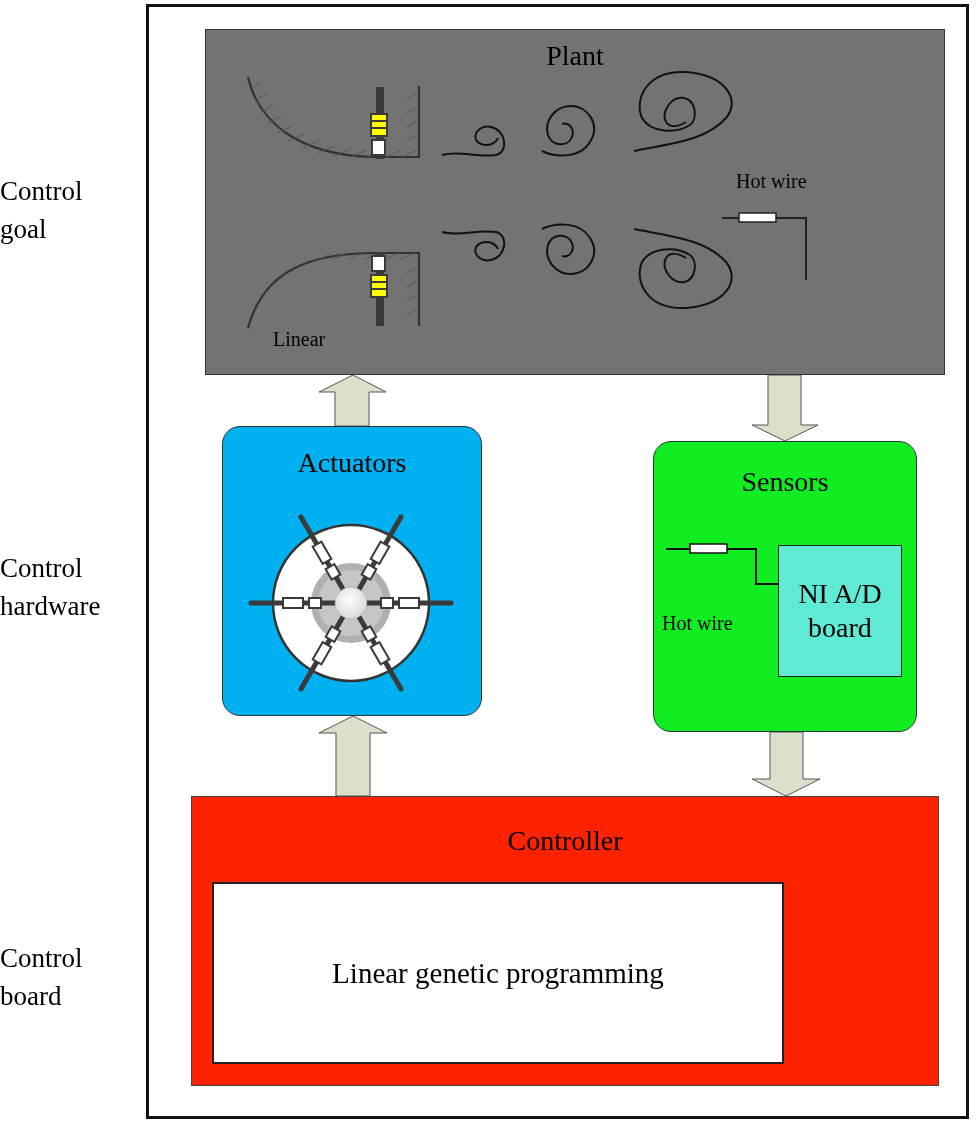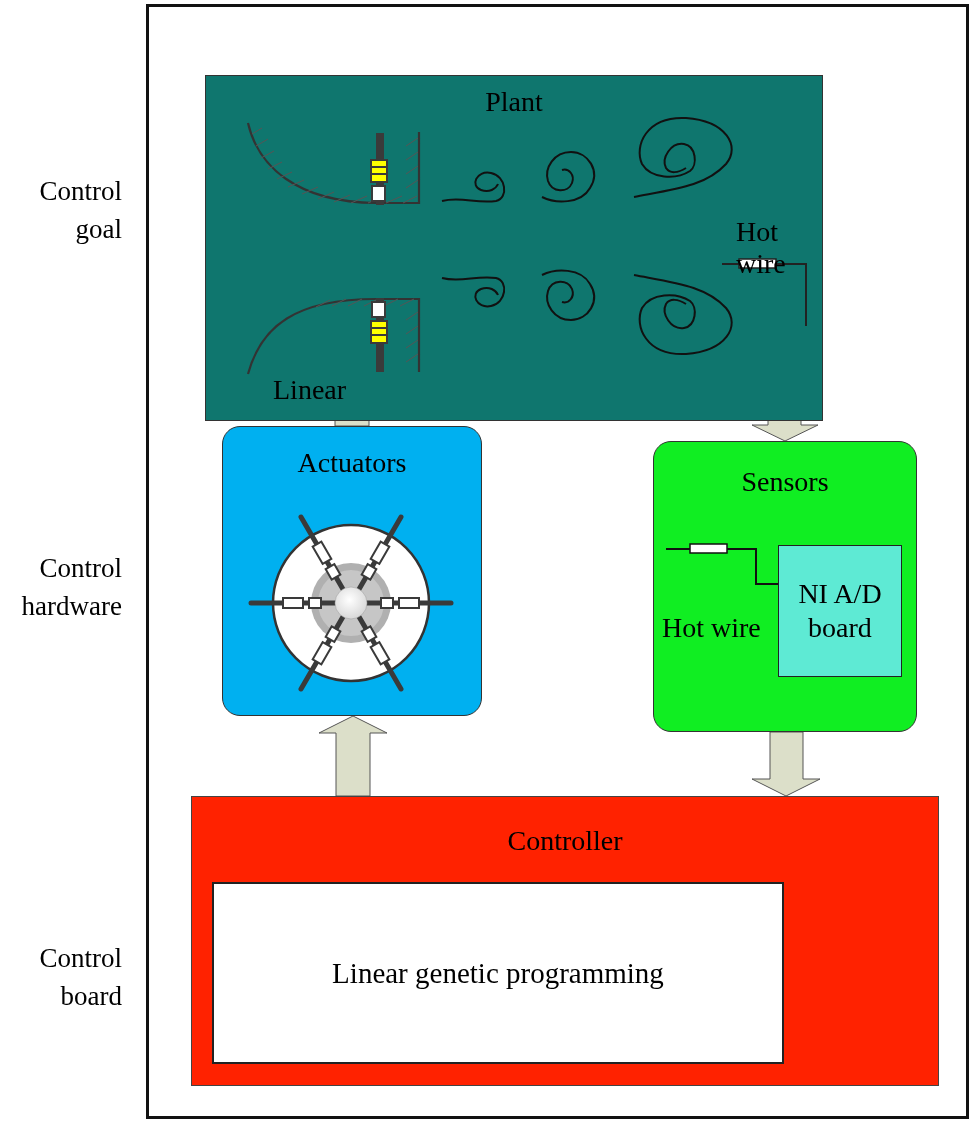--- a/index.html
+++ b/index.html
@@ -1,39 +1,39 @@
 <!DOCTYPE html>
 <html><head>
 <meta charset="utf-8">
 <style>
   html, body { margin:0; padding:0; background:#ffffff; }
   body { width:977px; height:1126px; position:relative; overflow:hidden;
          font-family:"Liberation Serif", "DejaVu Serif", serif; color:#000; }
   .abs { position:absolute; }
-  .side-label { position:absolute; left:0; width:122px; text-align:right;
+  .side-label { position:absolute; left:0; width:122px; text-align:left;
                 font-size:27px; line-height:38px; }
   .frame { position:absolute; left:146px; top:4px; width:823px; height:1115px;
            border:3px solid #111; box-sizing:border-box; }
   .box-title { position:absolute; left:0; right:0; text-align:center; font-size:28px; }
-  .plant { left:205px; top:29px; width:618px; height:346px; background:#0f766e;
-           border:1.5px solid #333; box-sizing:border-box;margin-top:46px; }
+  .plant { left:205px; top:29px; width:740px; height:346px; background:#737373;
+           border:1.5px solid #333; box-sizing:border-box; }
   .actuators { left:222px; top:426px; width:260px; height:290px; background:#00b0f0;
                border:1.5px solid #333; border-radius:18px; box-sizing:border-box;padding-left:36px; }
   .sensors { left:653px; top:441px; width:264px; height:291px; background:#10ee22;
              border:1.5px solid #333; border-radius:18px; box-sizing:border-box; }
   .controller { left:191px; top:796px; width:748px; height:290px; background:#ff2200;
                 border:1.5px solid #444; box-sizing:border-box; }
   .lgp { position:absolute; left:20px; top:85px; width:572px; height:182px; background:#fff;
          border:2px solid #222; box-sizing:border-box; display:flex; align-items:center;
          justify-content:center; font-size:29px; }
   .ni-board { position:absolute; left:124px; top:103px; width:124px; height:132px; background:#5eead4;
               border:1.5px solid #222; box-sizing:border-box; display:flex; flex-direction:column;
               align-items:center; justify-content:center; font-size:28px; line-height:34px; }
   svg { position:absolute; overflow:visible; }
-  .label-txt { font-size:28px; }
+  .label-txt { font-size:20px; }
 </style>
 </head>
 <body>
 
 <div class="side-label" style="top:172px;">
   <div>Control</div>
   <div>goal</div>
 </div>
 <div class="side-label" style="top:549px;">
   <div>Control</div>

